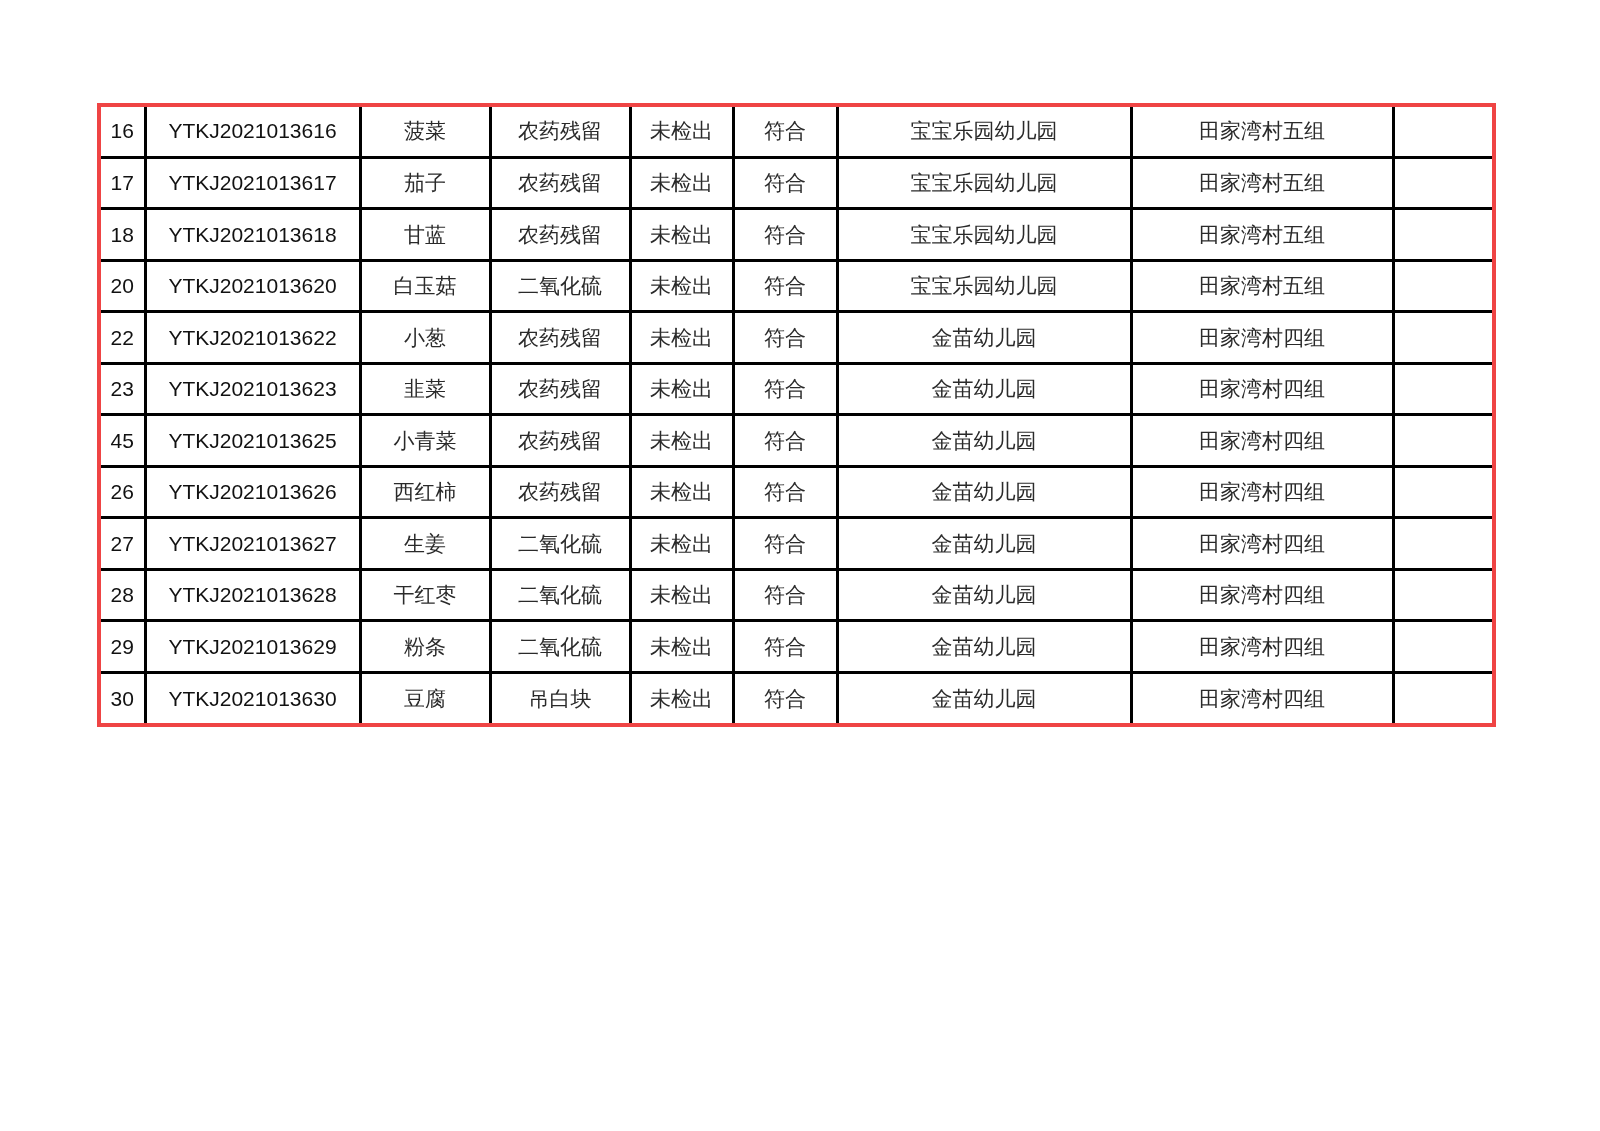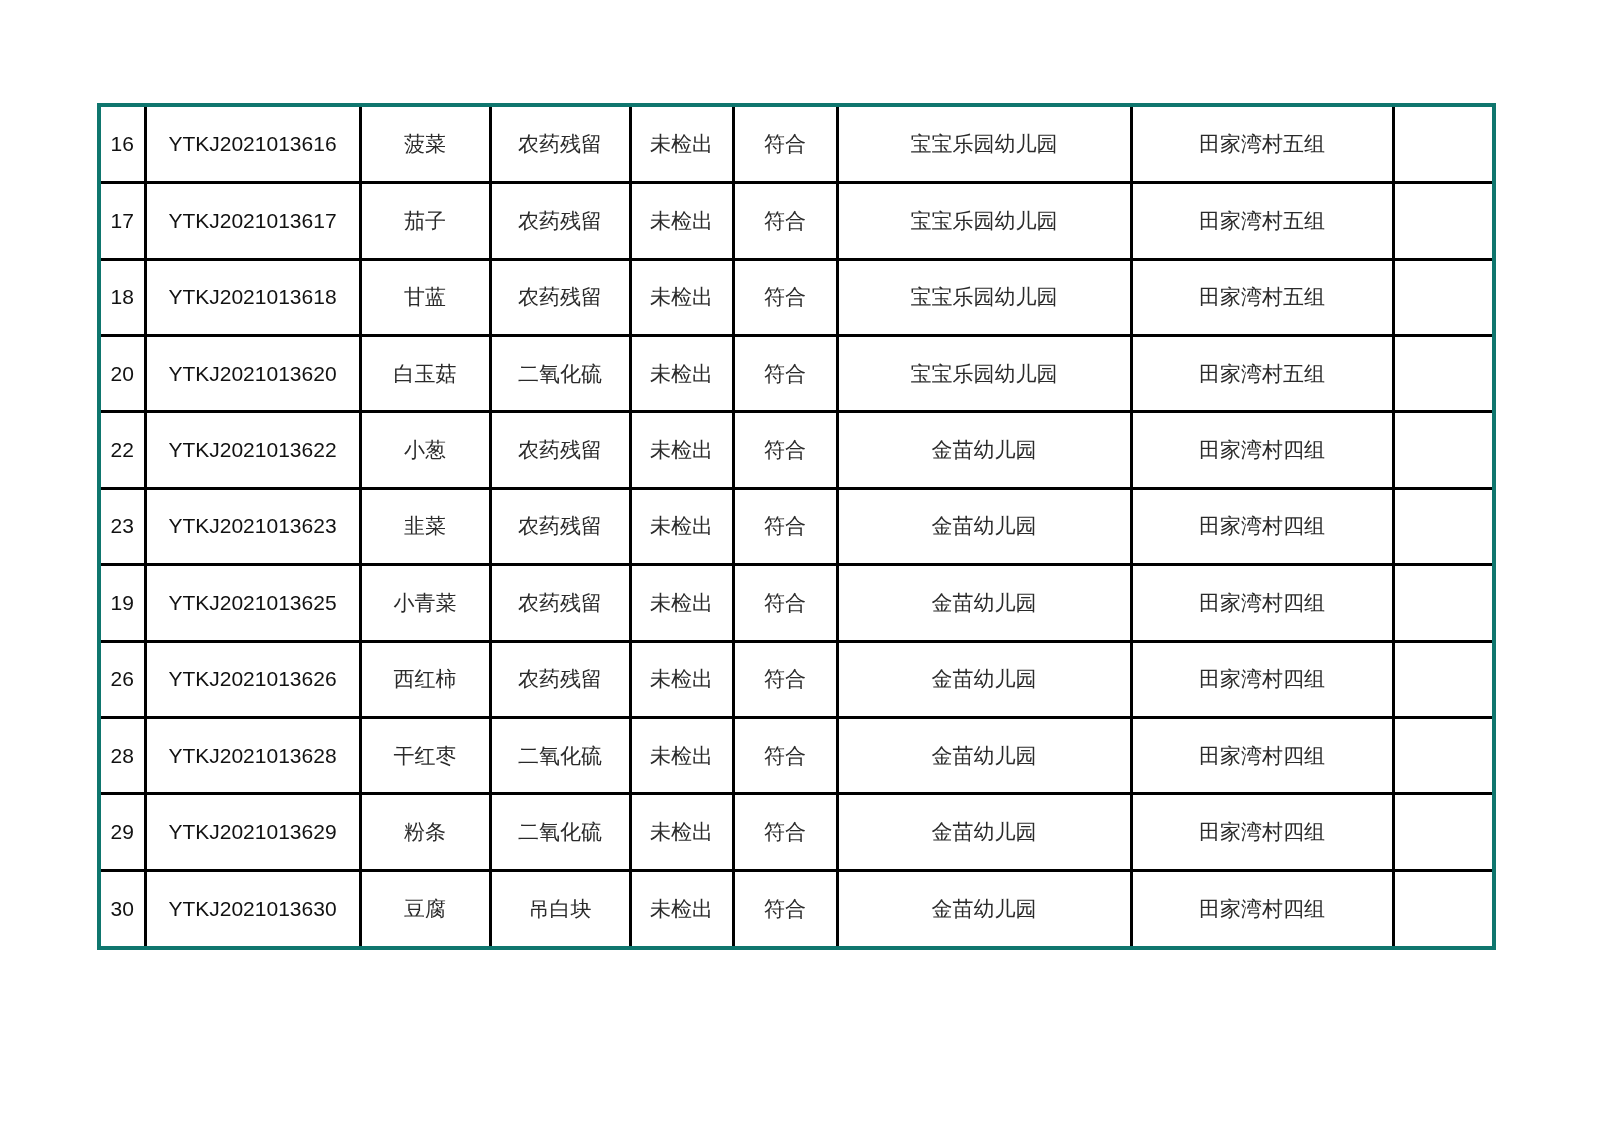--- a/index.html
+++ b/index.html
@@ -12,24 +12,24 @@
     width: 1600px;
     height: 1131px;
     background: #ffffff;
     overflow: hidden;
   }
   table.results {
     position: absolute;
     left: 97px;
     top: 103px;
     width: 1395px;
-    height: 847px;
+    height: 624px;
     border-collapse: collapse;
     table-layout: fixed;
-    border: 4px solid #0f766e;
+    border: 4px solid #ef4444;
   }
   table.results td {
     border: 3px solid #000000;
     text-align: center;
     vertical-align: middle;
     padding: 0 2px;
     overflow: hidden;
     white-space: nowrap;
   }
   td.latin {
@@ -120,35 +120,46 @@
           <td class="latin">YTKJ2021013623</td>
           <td class="zh">韭菜</td>
           <td class="zh">农药残留</td>
           <td class="zh">未检出</td>
           <td class="zh">符合</td>
           <td class="zh">金苗幼儿园</td>
           <td class="zh">田家湾村四组</td>
           <td class="zh"></td>
         </tr>
         <tr>
-          <td class="latin">19</td>
+          <td class="latin">45</td>
           <td class="latin">YTKJ2021013625</td>
           <td class="zh">小青菜</td>
           <td class="zh">农药残留</td>
           <td class="zh">未检出</td>
           <td class="zh">符合</td>
           <td class="zh">金苗幼儿园</td>
           <td class="zh">田家湾村四组</td>
           <td class="zh"></td>
         </tr>
         <tr>
           <td class="latin">26</td>
           <td class="latin">YTKJ2021013626</td>
           <td class="zh">西红柿</td>
           <td class="zh">农药残留</td>
+          <td class="zh">未检出</td>
+          <td class="zh">符合</td>
+          <td class="zh">金苗幼儿园</td>
+          <td class="zh">田家湾村四组</td>
+          <td class="zh"></td>
+        </tr>
+        <tr>
+          <td class="latin">27</td>
+          <td class="latin">YTKJ2021013627</td>
+          <td class="zh">生姜</td>
+          <td class="zh">二氧化硫</td>
           <td class="zh">未检出</td>
           <td class="zh">符合</td>
           <td class="zh">金苗幼儿园</td>
           <td class="zh">田家湾村四组</td>
           <td class="zh"></td>
         </tr>
         <tr>
           <td class="latin">28</td>
           <td class="latin">YTKJ2021013628</td>
           <td class="zh">干红枣</td>

